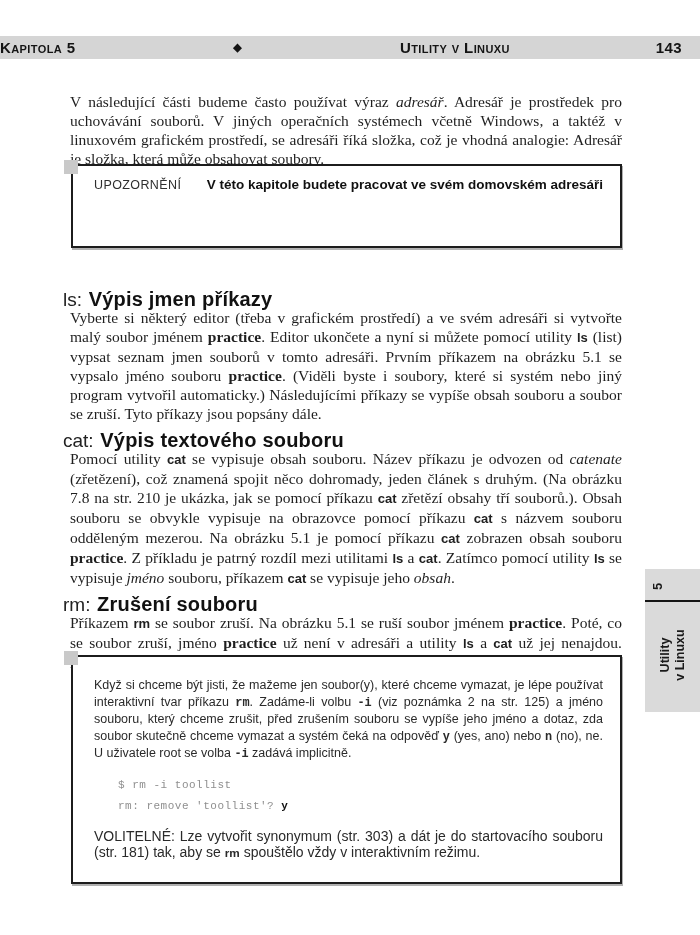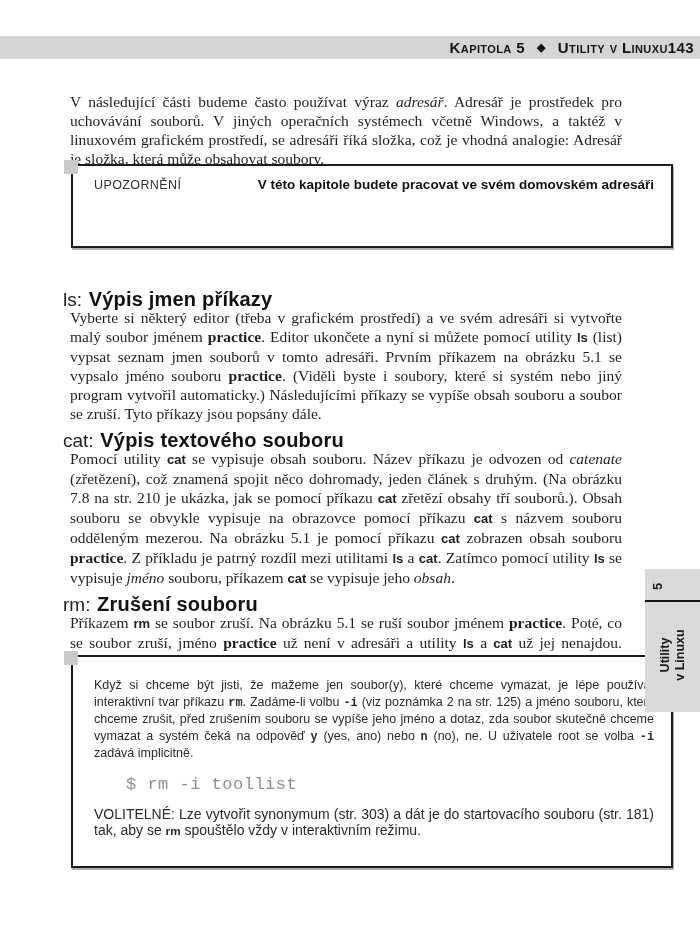--- a/index.html
+++ b/index.html
@@ -3,22 +3,22 @@
 <meta charset="utf-8">
 <style>
   html,body{margin:0;padding:0;}
   body{
     width:700px;height:935px;position:relative;background:#ffffff;
     font-family:"Liberation Serif", serif;color:#1f1f1f;overflow:hidden;
   }
   
   .page-header{
     position:absolute;top:36px;left:0;width:700px;height:23px;
-    background:#d5d5d5;display:flex;align-items:center;justify-content:flex-end;
-    padding-right:6px;box-sizing:border-box;
+    background:#d5d5d5;display:flex;align-items:center;justify-content:space-between;
+    padding-right:18px;box-sizing:border-box;
     font-family:"Liberation Sans", sans-serif;font-weight:bold;
     font-variant:small-caps;font-size:15px;letter-spacing:.4px;color:#141414;
   }
   .page-header .hdr-chapter{margin-right:12px;}
   .page-header .hdr-diamond{font-size:11px;margin-right:12px;font-variant:normal;}
   .page-header .hdr-pagenum{font-variant:normal;}
   
   .para{
     position:absolute;left:70px;width:552px;
     font-size:15.5px;line-height:19px;text-align:justify;
@@ -31,38 +31,38 @@
   .seg-code{color:#8f8f8f;}
   .seg-codeb{color:#111;font-weight:bold;}
   
   .section-heading{
     position:absolute;left:63px;font-family:"Liberation Sans", sans-serif;white-space:nowrap;
   }
   .heading-cmd{font-weight:400;font-size:19px;color:#222;}
   .heading-title{font-weight:700;font-size:20px;letter-spacing:.2px;color:#111;}
   
   .note-box{
-    position:absolute;left:71px;width:602px;box-sizing:border-box;
+    position:absolute;left:71px;width:551px;box-sizing:border-box;
     border:2px solid #1c1c1c;background:#fff;
     box-shadow:1px 2px 0 #b0b0b0;
     padding:11px 17px 20px 21px;
     font-family:"Liberation Sans", sans-serif;
   }
   .corner-square{
     position:absolute;left:-9px;top:-6px;width:14px;height:14px;background:#c9c9c9;
   }
   .box-title-row{display:flex;justify-content:space-between;align-items:baseline;}
   .box-label{font-size:12.5px;letter-spacing:.4px;color:#2e2e2e;}
   .box-title{font-weight:bold;font-size:13.5px;color:#111;}
   .box-body{
     margin-top:9px;font-size:12.5px;line-height:16.5px;text-align:justify;color:#2a2a2a;
   }
   .code-block{
-    margin:12px 0 11px 32px;font-family:"Liberation Mono", monospace;
-    font-size:17px;line-height:21px;letter-spacing:.5px;
+    margin:12px 0 11px 24px;font-family:"Liberation Mono", monospace;
+    font-size:11px;line-height:21px;letter-spacing:.5px;
   }
   .box-optional{font-size:14px;line-height:16.5px;text-align:justify;color:#2a2a2a;margin-top:4px;}
   
   .sidebar-tab{
     position:absolute;left:645px;top:569px;width:55px;height:143px;background:#dadada;
   }
   .tab-number-wrap{
     position:absolute;top:6px;left:2px;width:22px;height:22px;
     display:flex;align-items:center;justify-content:center;
   }
@@ -117,20 +117,21 @@
   <span class="heading-cmd">rm:</span>
   <span class="heading-title">Zrušení souboru</span>
 </h2>
 <p class="para" style="top:597px;"><span class="seg">Příkazem </span><span class="seg seg-cmd">rm</span><span class="seg"> se soubor zruší. Na obrázku 5.1 se ruší soubor jménem </span><span class="seg seg-b">practice</span><span class="seg">. Poté, co se soubor zruší, jméno </span><span class="seg seg-b">practice</span><span class="seg"> už není v adresáři a utility </span><span class="seg seg-cmd">ls</span><span class="seg"> a </span><span class="seg seg-cmd">cat</span><span class="seg"> už jej nenajdou. Příkaz </span><span class="seg seg-cmd">rm</span><span class="seg"> je třeba užívat s rozmyslem.</span></p>
 
 <div class="note-box" style="top:655px;min-height:213px;">
   <div class="corner-square"></div>
   <div class="box-body"><span class="seg">Když si chceme být jisti, že mažeme jen soubor(y), které chceme vymazat, je lépe používat interaktivní tvar příkazu </span><span class="seg seg-mono">rm</span><span class="seg">. Zadáme-li volbu </span><span class="seg seg-mono">-i</span><span class="seg"> (viz poznámka 2 na str. 125) a jméno souboru, který chceme zrušit, před zrušením souboru se vypíše jeho jméno a dotaz, zda soubor skutečně chceme vymazat a systém čeká na odpověď </span><span class="seg seg-mono">y</span><span class="seg"> (yes, ano) nebo </span><span class="seg seg-mono">n</span><span class="seg"> (no), ne. U uživatele </span><span class="seg seg-bsans">root</span><span class="seg"> se volba </span><span class="seg seg-mono">-i</span><span class="seg"> zadává implicitně.</span></div>
   <div class="code-block">
     <div><span class="seg seg-code">$ rm -i toollist</span></div>
+    <div><span class="seg seg-code">rm: remove 'toollist'? </span><span class="seg seg-codeb">y</span></div>
   </div>
   <div class="box-optional"><span class="seg seg-bsans">VOLITELNÉ</span><span class="seg">: Lze vytvořit synonymum (str. 303) a dát je do startovacího souboru (str. 181) tak, aby se </span><span class="seg seg-cmd">rm</span><span class="seg"> spouštělo vždy v interaktivním režimu.</span></div>
 </div>
 
 <div class="sidebar-tab">
   <div class="tab-number-wrap">
     <span class="tab-number">5</span>
   </div>
   <div class="tab-rule"></div>
   <div class="tab-title-wrap">

